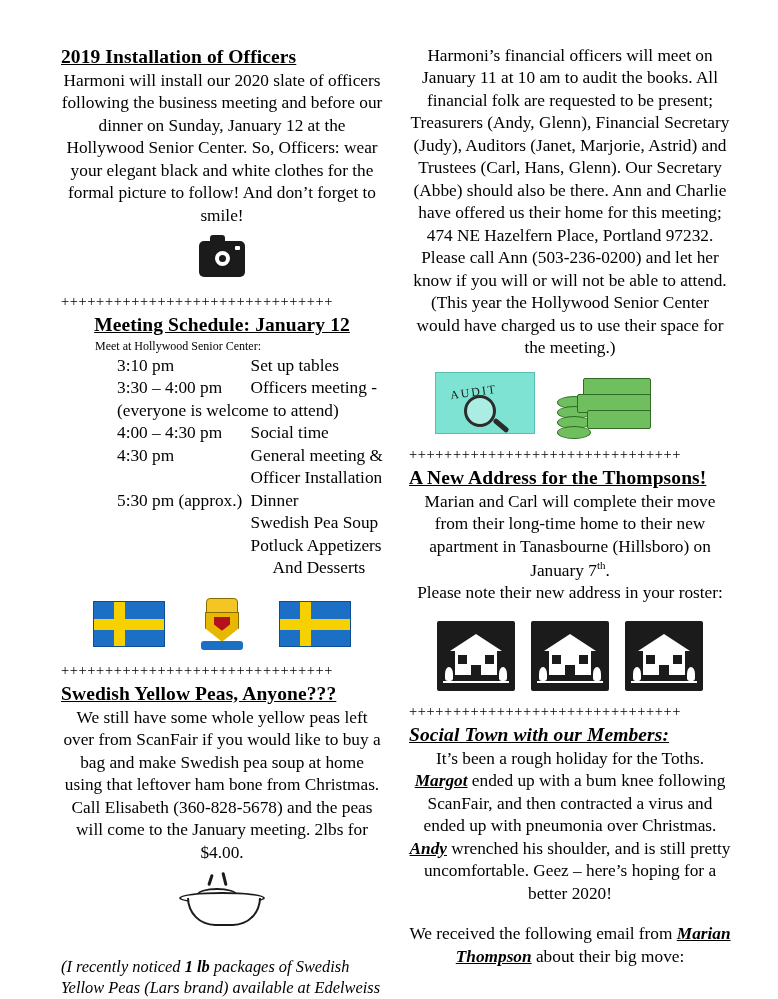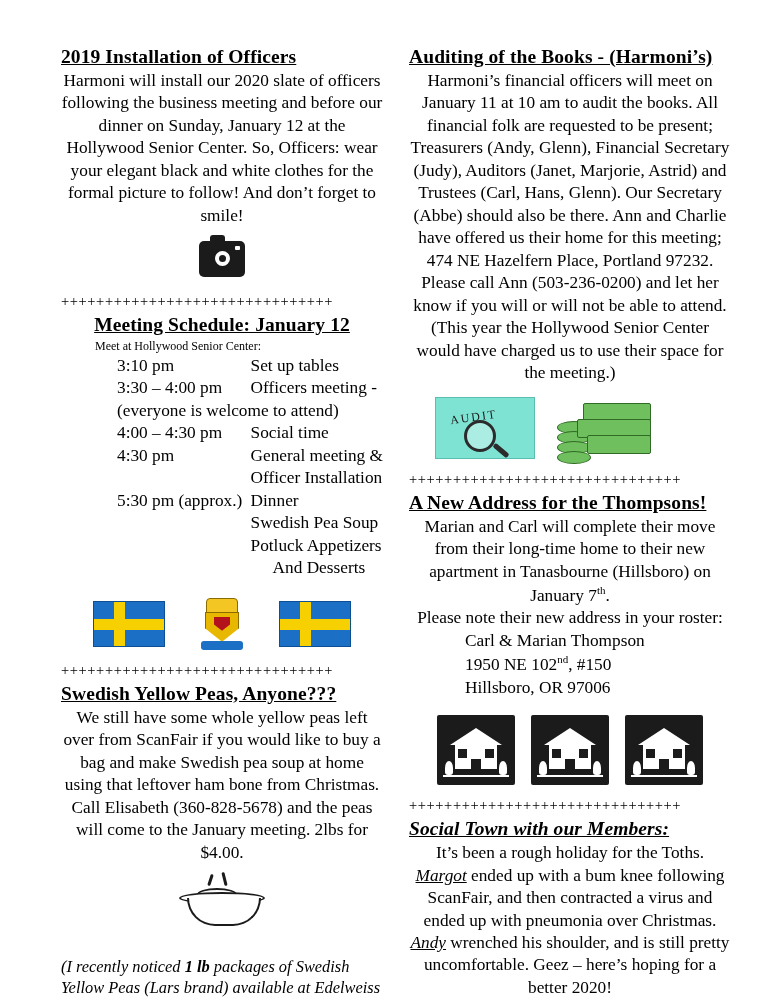--- a/index.html
+++ b/index.html
@@ -362,21 +362,21 @@
   }
   .house-tile .tree {
     position: absolute;
     bottom: 10px;
     width: 8px; height: 14px;
     background: #ffffff;
     border-radius: 50% 50% 3px 3px;
   }
   .house-tile .t1 { left: 8px; }
   .house-tile .t2 { right: 8px; }
-  .i-u-b { text-decoration: underline; font-weight: normal; font-style: italic; }
+  .i-u-b { text-decoration: underline; font-weight: bold; font-style: italic; }
   sup { font-size: 11px; vertical-align: super; }
   .addr-block {
     margin: 0 0 0 56px;
     font-size: 17.3px;
     line-height: 1.30;
   }
 </style>
 </head>
 <body>
 
@@ -468,21 +468,20 @@
           <span class="bowl"></span>
         </span>
       </div>
 
       <p class="italic-note"><span>(I recently noticed </span><b>1 lb</b><span> packages of Swedish Yellow Peas (Lars brand) available at Edelweiss Deli in Portland for $2.50…Harmoni’s price is better!  ed.)</span></p>
 
     </div>
 
     <div class="col col-right">
 
-      <h2 class="head">Auditing of the Books - (Harmoni’s)</h2>
       <p class="body">Harmoni’s financial officers will meet on January 11 at 10 am to audit the books. All financial folk are requested to be present; Treasurers (Andy, Glenn), Financial Secretary (Judy), Auditors (Janet, Marjorie, Astrid) and Trustees (Carl, Hans, Glenn). Our Secretary (Abbe) should also be there. Ann and Charlie have offered us their home for this meeting; 474 NE Hazelfern Place, Portland 97232. Please call Ann (503-236-0200) and let her know if you will or will not be able to attend. (This year the Hollywood Senior Center would have charged us to use their space for the meeting.)</p>
 
       <div class="audit-row">
         <span class="audit-box">
           <span class="word">AUDIT</span>
           <span class="glass"></span>
           <span class="handle"></span>
         </span>
         <span class="money">
           <span class="coin c1"></span>
@@ -493,25 +492,20 @@
           <span class="bill b2"></span>
           <span class="bill b3"></span>
         </span>
       </div>
 
       <div class="divider">+++++++++++++++++++++++++++++++</div>
 
       <h2 class="head">A New Address for the Thompsons!</h2>
       <p class="body"><span>Marian and Carl will complete their move from their long-time home to their new apartment in Tanasbourne (Hillsboro) on January 7</span><sup>th</sup><span>.</span><br><span>Please note their new address in your roster:</span></p>
 
-      <div class="addr-block">
-        <div>Carl &amp; Marian Thompson</div>
-        <div>1950 NE 102<sup>nd</sup>, #150</div>
-        <div>Hillsboro, OR  97006</div>
-      </div>
 
       <div class="houses-row">
         <span class="house-tile">
           <span class="roof"></span>
           <span class="body"></span>
           <span class="win w1"></span>
           <span class="win w2"></span>
           <span class="door"></span>
           <span class="tree t1"></span>
           <span class="tree t2"></span>

